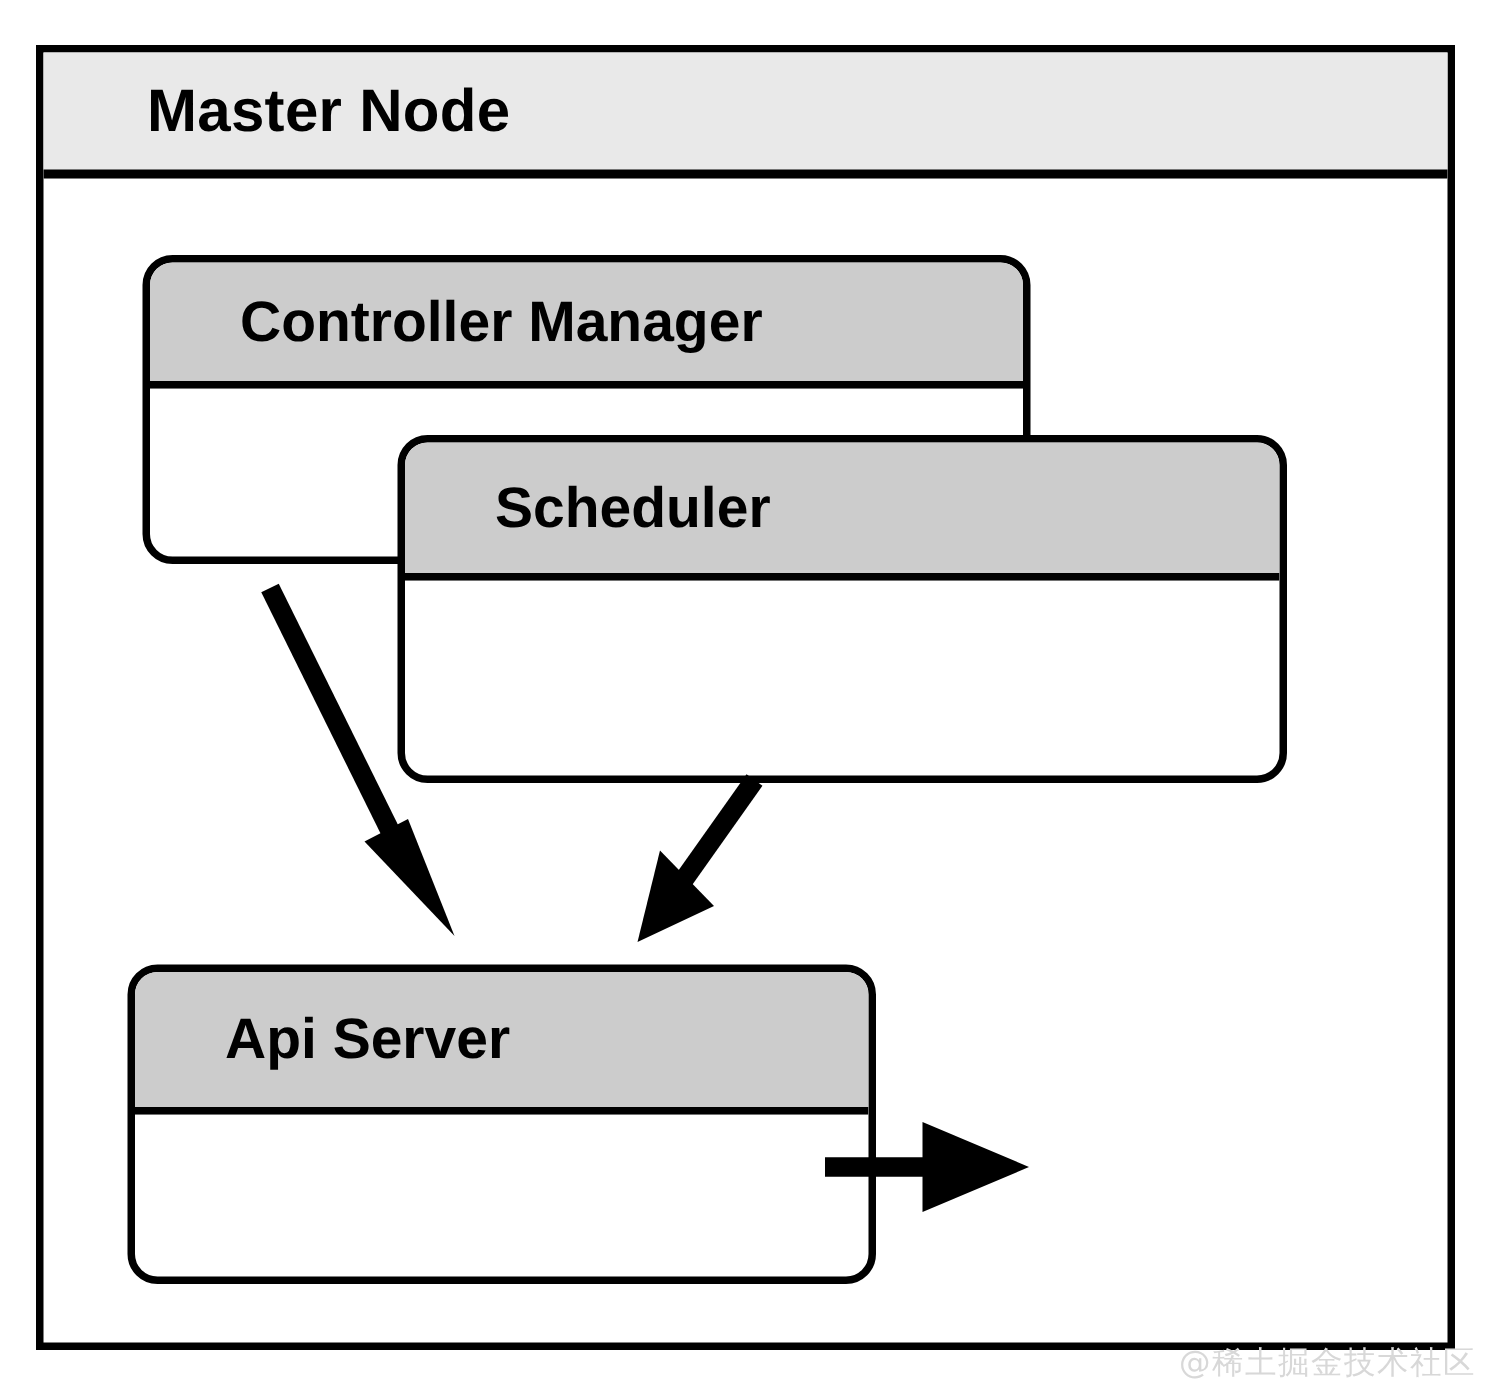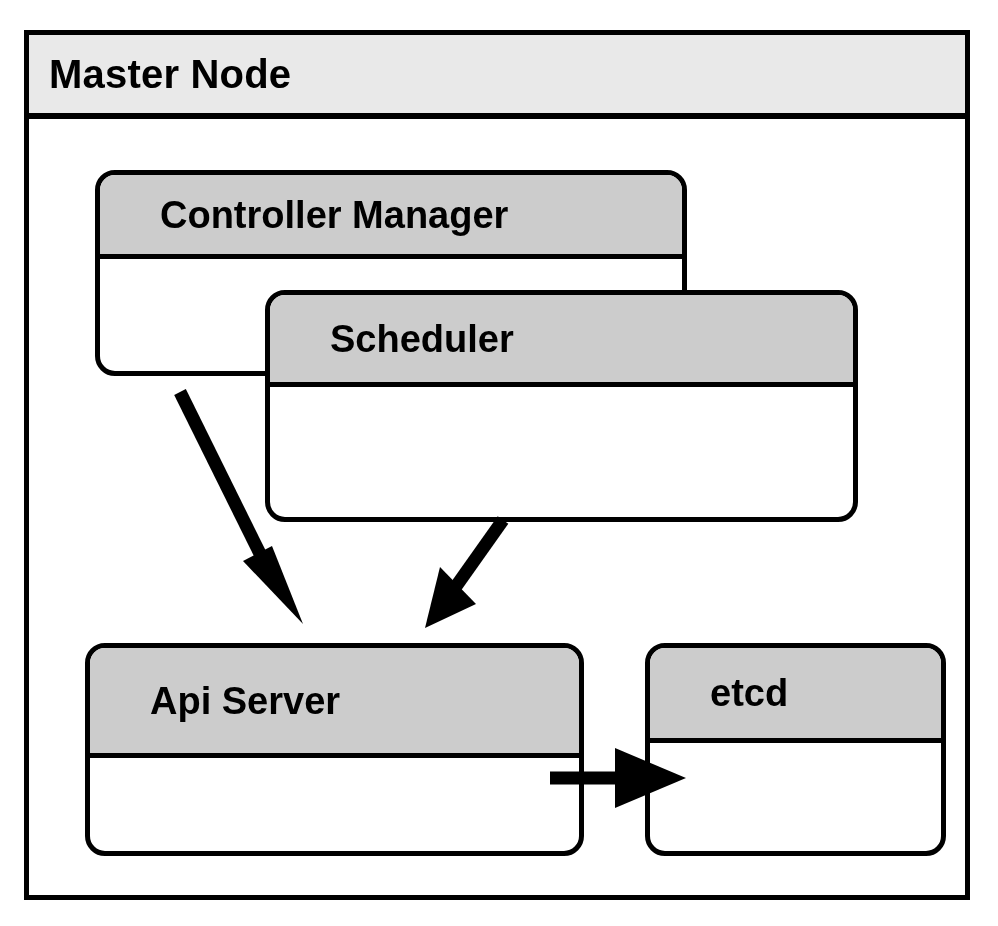--- a/index.html
+++ b/index.html
@@ -44,21 +44,21 @@
     border-bottom: 6px solid #000000;
     box-sizing: border-box;
     display: flex;
     align-items: center;
   }
   .master-node-title {
     font-size: 40px;
     font-weight: bold;
     color: #000000;
     letter-spacing: 0.2px;
-    padding-left: 20px;
+    padding-left: 69px;
     line-height: 1;
   }
 
   
   .comp {
     position: absolute;
     box-sizing: border-box;
     border: 5px solid #000000;
     border-radius: 20px;
     background: #ffffff;
@@ -92,21 +92,21 @@
   .box-controller-manager .comp-header { height: 84px; }
 
   .box-scheduler {
     left: 265px; top: 290px;  width: 593px;  height: 232px;
   }
   .box-scheduler .comp-header { height: 92px; }
 
   .box-api-server {
     left: 85px;  top: 643px;  width: 499px;  height: 213px;
   }
-  .box-api-server .comp-header { height: 110px; text-align: right; }
+  .box-api-server .comp-header { height: 95px; text-align: right; }
 
   .box-etcd {
     left: 645px; top: 643px;  width: 301px;  height: 213px;
   }
   .box-etcd .comp-header { height: 95px; }
 
   
   .box-controller-manager { z-index: 2; }
   .box-scheduler { z-index: 3; }
   .box-api-server { z-index: 2; }
@@ -160,39 +160,34 @@
     <div class="comp-body"></div>
   </div>
 
   <div class="comp box-api-server">
     <div class="comp-header">
       <span class="comp-title">Api Server</span>
     </div>
     <div class="comp-body"></div>
   </div>
 
-  <div class="comp box-etcd">
-    <div class="comp-header">
-      <span class="comp-title">etcd</span>
-    </div>
-    <div class="comp-body"></div>
-  </div>
 
   <svg class="arrows" width="998" height="926" viewBox="0 0 998 926">
 
     <g>
       <line x1="180" y1="392" x2="272" y2="578" stroke="#000000" stroke-width="13" stroke-linecap="butt"></line>
       <polygon points="243,561 303,624 272,546" fill="#000000"></polygon>
     </g>
 
     <g>
       <line x1="503" y1="520" x2="452" y2="592" stroke="#000000" stroke-width="13" stroke-linecap="butt"></line>
       <polygon points="476,604 425,628 440,567" fill="#000000"></polygon>
     </g>
 
     <g>
       <line x1="550" y1="778" x2="625" y2="778" stroke="#000000" stroke-width="13" stroke-linecap="butt"></line>
       <polygon points="615,748 686,778 615,808" fill="#000000"></polygon>
     </g>
   </svg>
 
+  <div class="watermark">@稀土掘金技术社区</div>
 
 </div>
 
 </body></html>

